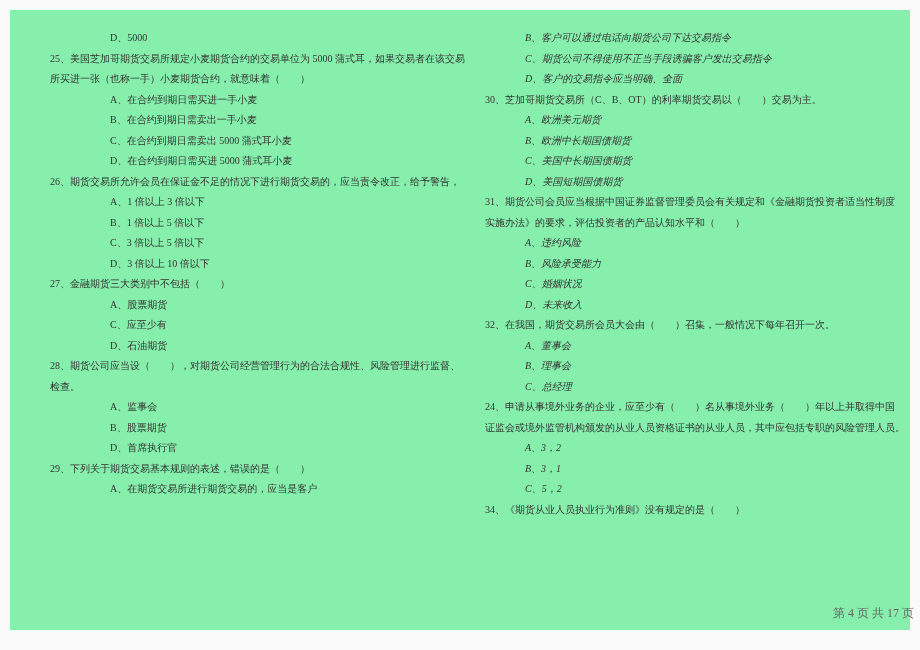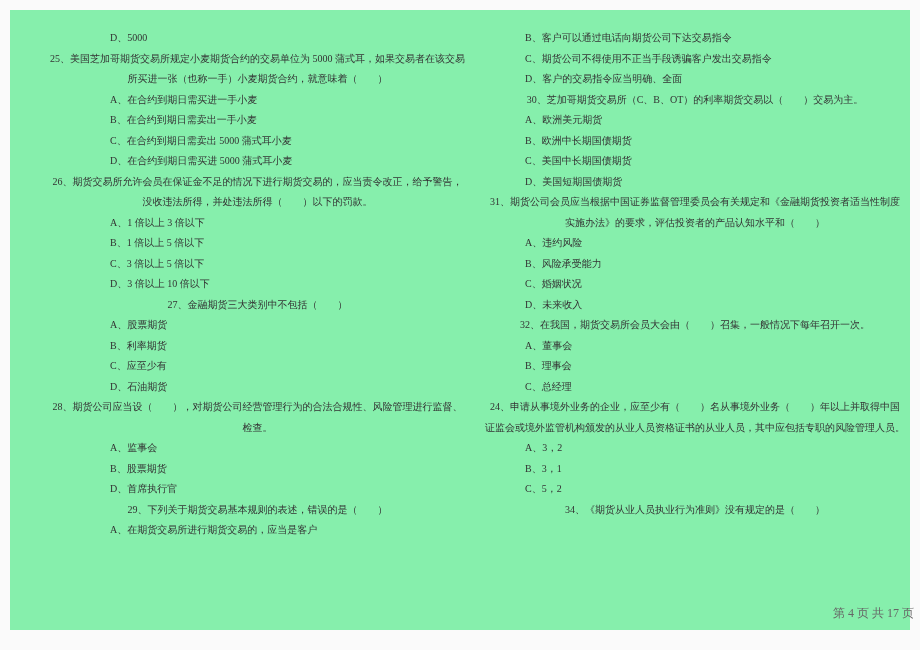--- a/index.html
+++ b/index.html
@@ -23,22 +23,22 @@
     }
     .col {
       flex: 1;
       padding: 0 10px;
     }
     .line {
       line-height: 2.05;
       white-space: nowrap;
     }
     .indent { padding-left: 60px; }
-    .indent1 { padding-left: 0; text-align: center; }
-    .indent2 { padding-left: 40px; }
+    .indent1 { padding-left: 0; }
+    .indent2 { padding-left: 40px; font-style: italic; }
     .footer {
       position: absolute;
       bottom: 8px;
       width: 100%;
       left: 4px;
       text-align: right;
       font-size: 12px;
       color: #666;
     }
   </style>
@@ -48,28 +48,26 @@
 <div class="page">
   <div class="col" id="col-left">
       <div class="line indent">D、5000</div>
       <div class="line indent1">25、美国芝加哥期货交易所规定小麦期货合约的交易单位为 5000 蒲式耳，如果交易者在该交易</div>
       <div class="line indent1">所买进一张（也称一手）小麦期货合约，就意味着（　　）</div>
       <div class="line indent">A、在合约到期日需买进一手小麦</div>
       <div class="line indent">B、在合约到期日需卖出一手小麦</div>
       <div class="line indent">C、在合约到期日需卖出 5000 蒲式耳小麦</div>
       <div class="line indent">D、在合约到期日需买进 5000 蒲式耳小麦</div>
       <div class="line indent1">26、期货交易所允许会员在保证金不足的情况下进行期货交易的，应当责令改正，给予警告，</div>
-      <div class="line indent1">没收违法所得，并处违法所得（　　）以下的罚款。</div>
       <div class="line indent">A、1 倍以上 3 倍以下</div>
       <div class="line indent">B、1 倍以上 5 倍以下</div>
       <div class="line indent">C、3 倍以上 5 倍以下</div>
       <div class="line indent">D、3 倍以上 10 倍以下</div>
       <div class="line indent1">27、金融期货三大类别中不包括（　　）</div>
       <div class="line indent">A、股票期货</div>
-      <div class="line indent">B、利率期货</div>
       <div class="line indent">C、应至少有</div>
       <div class="line indent">D、石油期货</div>
       <div class="line indent1">28、期货公司应当设（　　），对期货公司经营管理行为的合法合规性、风险管理进行监督、</div>
       <div class="line indent1">检查。</div>
       <div class="line indent">A、监事会</div>
       <div class="line indent">B、股票期货</div>
       <div class="line indent">D、首席执行官</div>
       <div class="line indent1">29、下列关于期货交易基本规则的表述，错误的是（　　）</div>
       <div class="line indent">A、在期货交易所进行期货交易的，应当是客户</div>
     </div>

